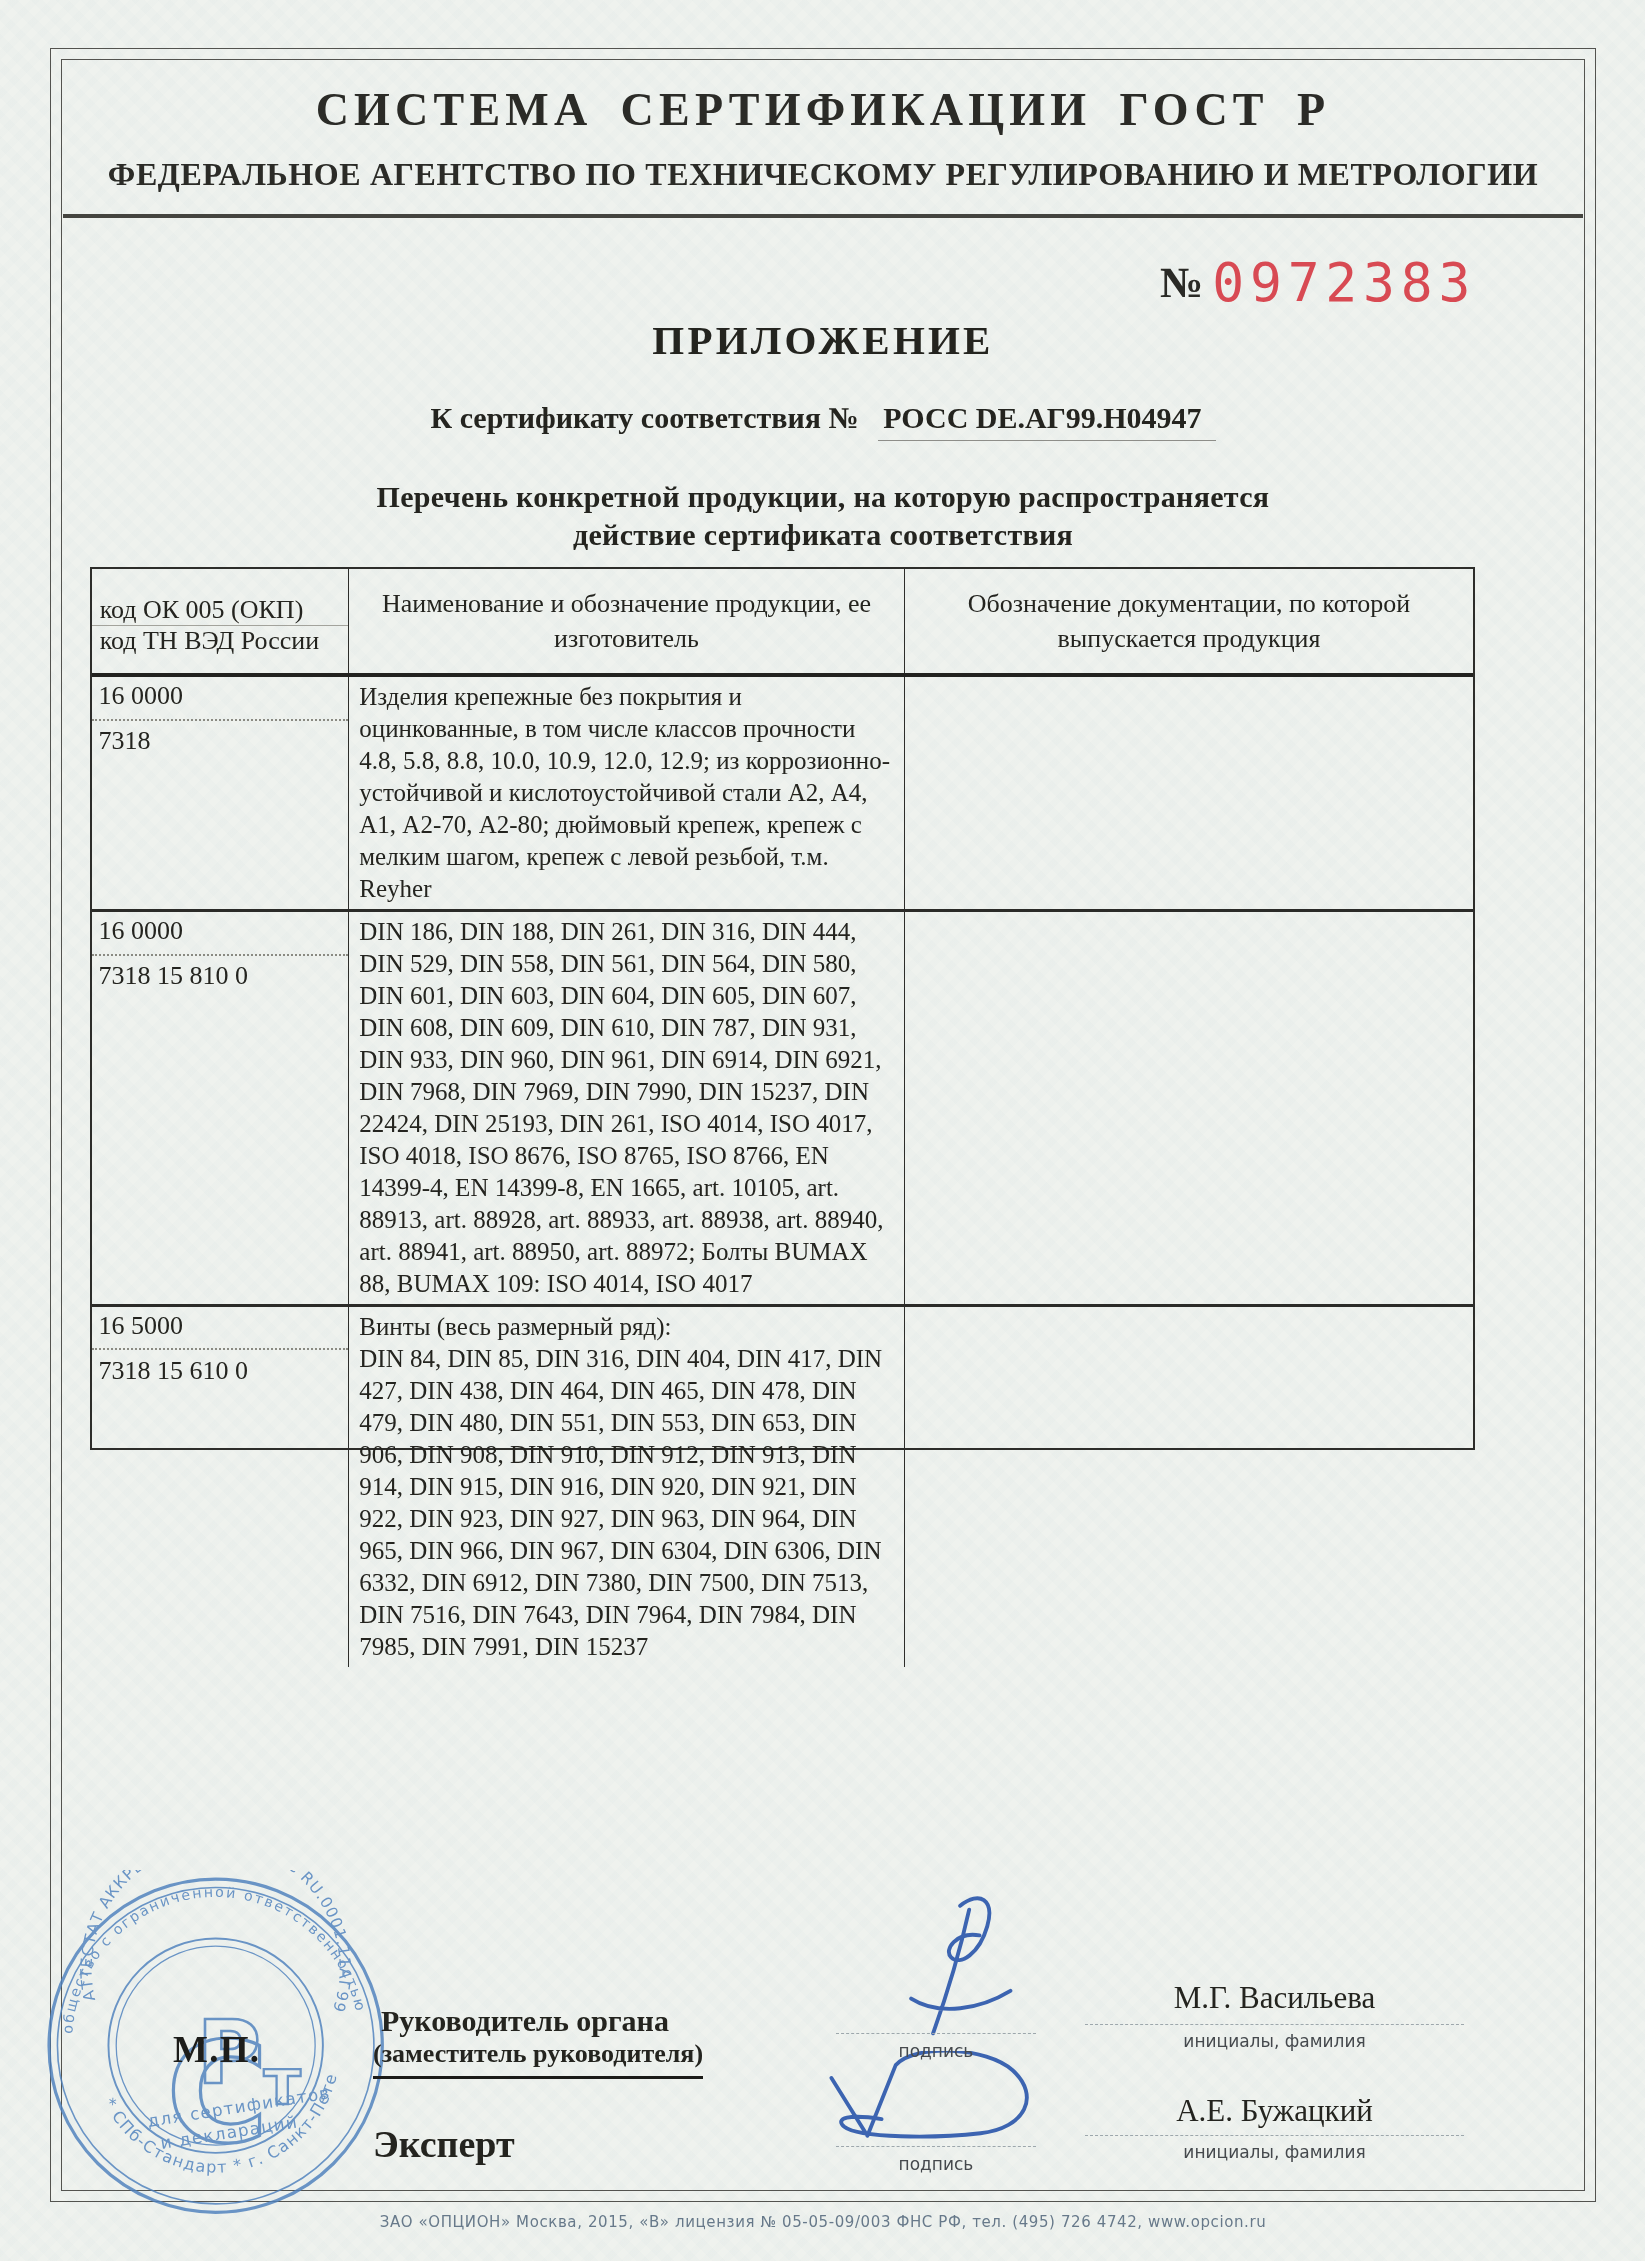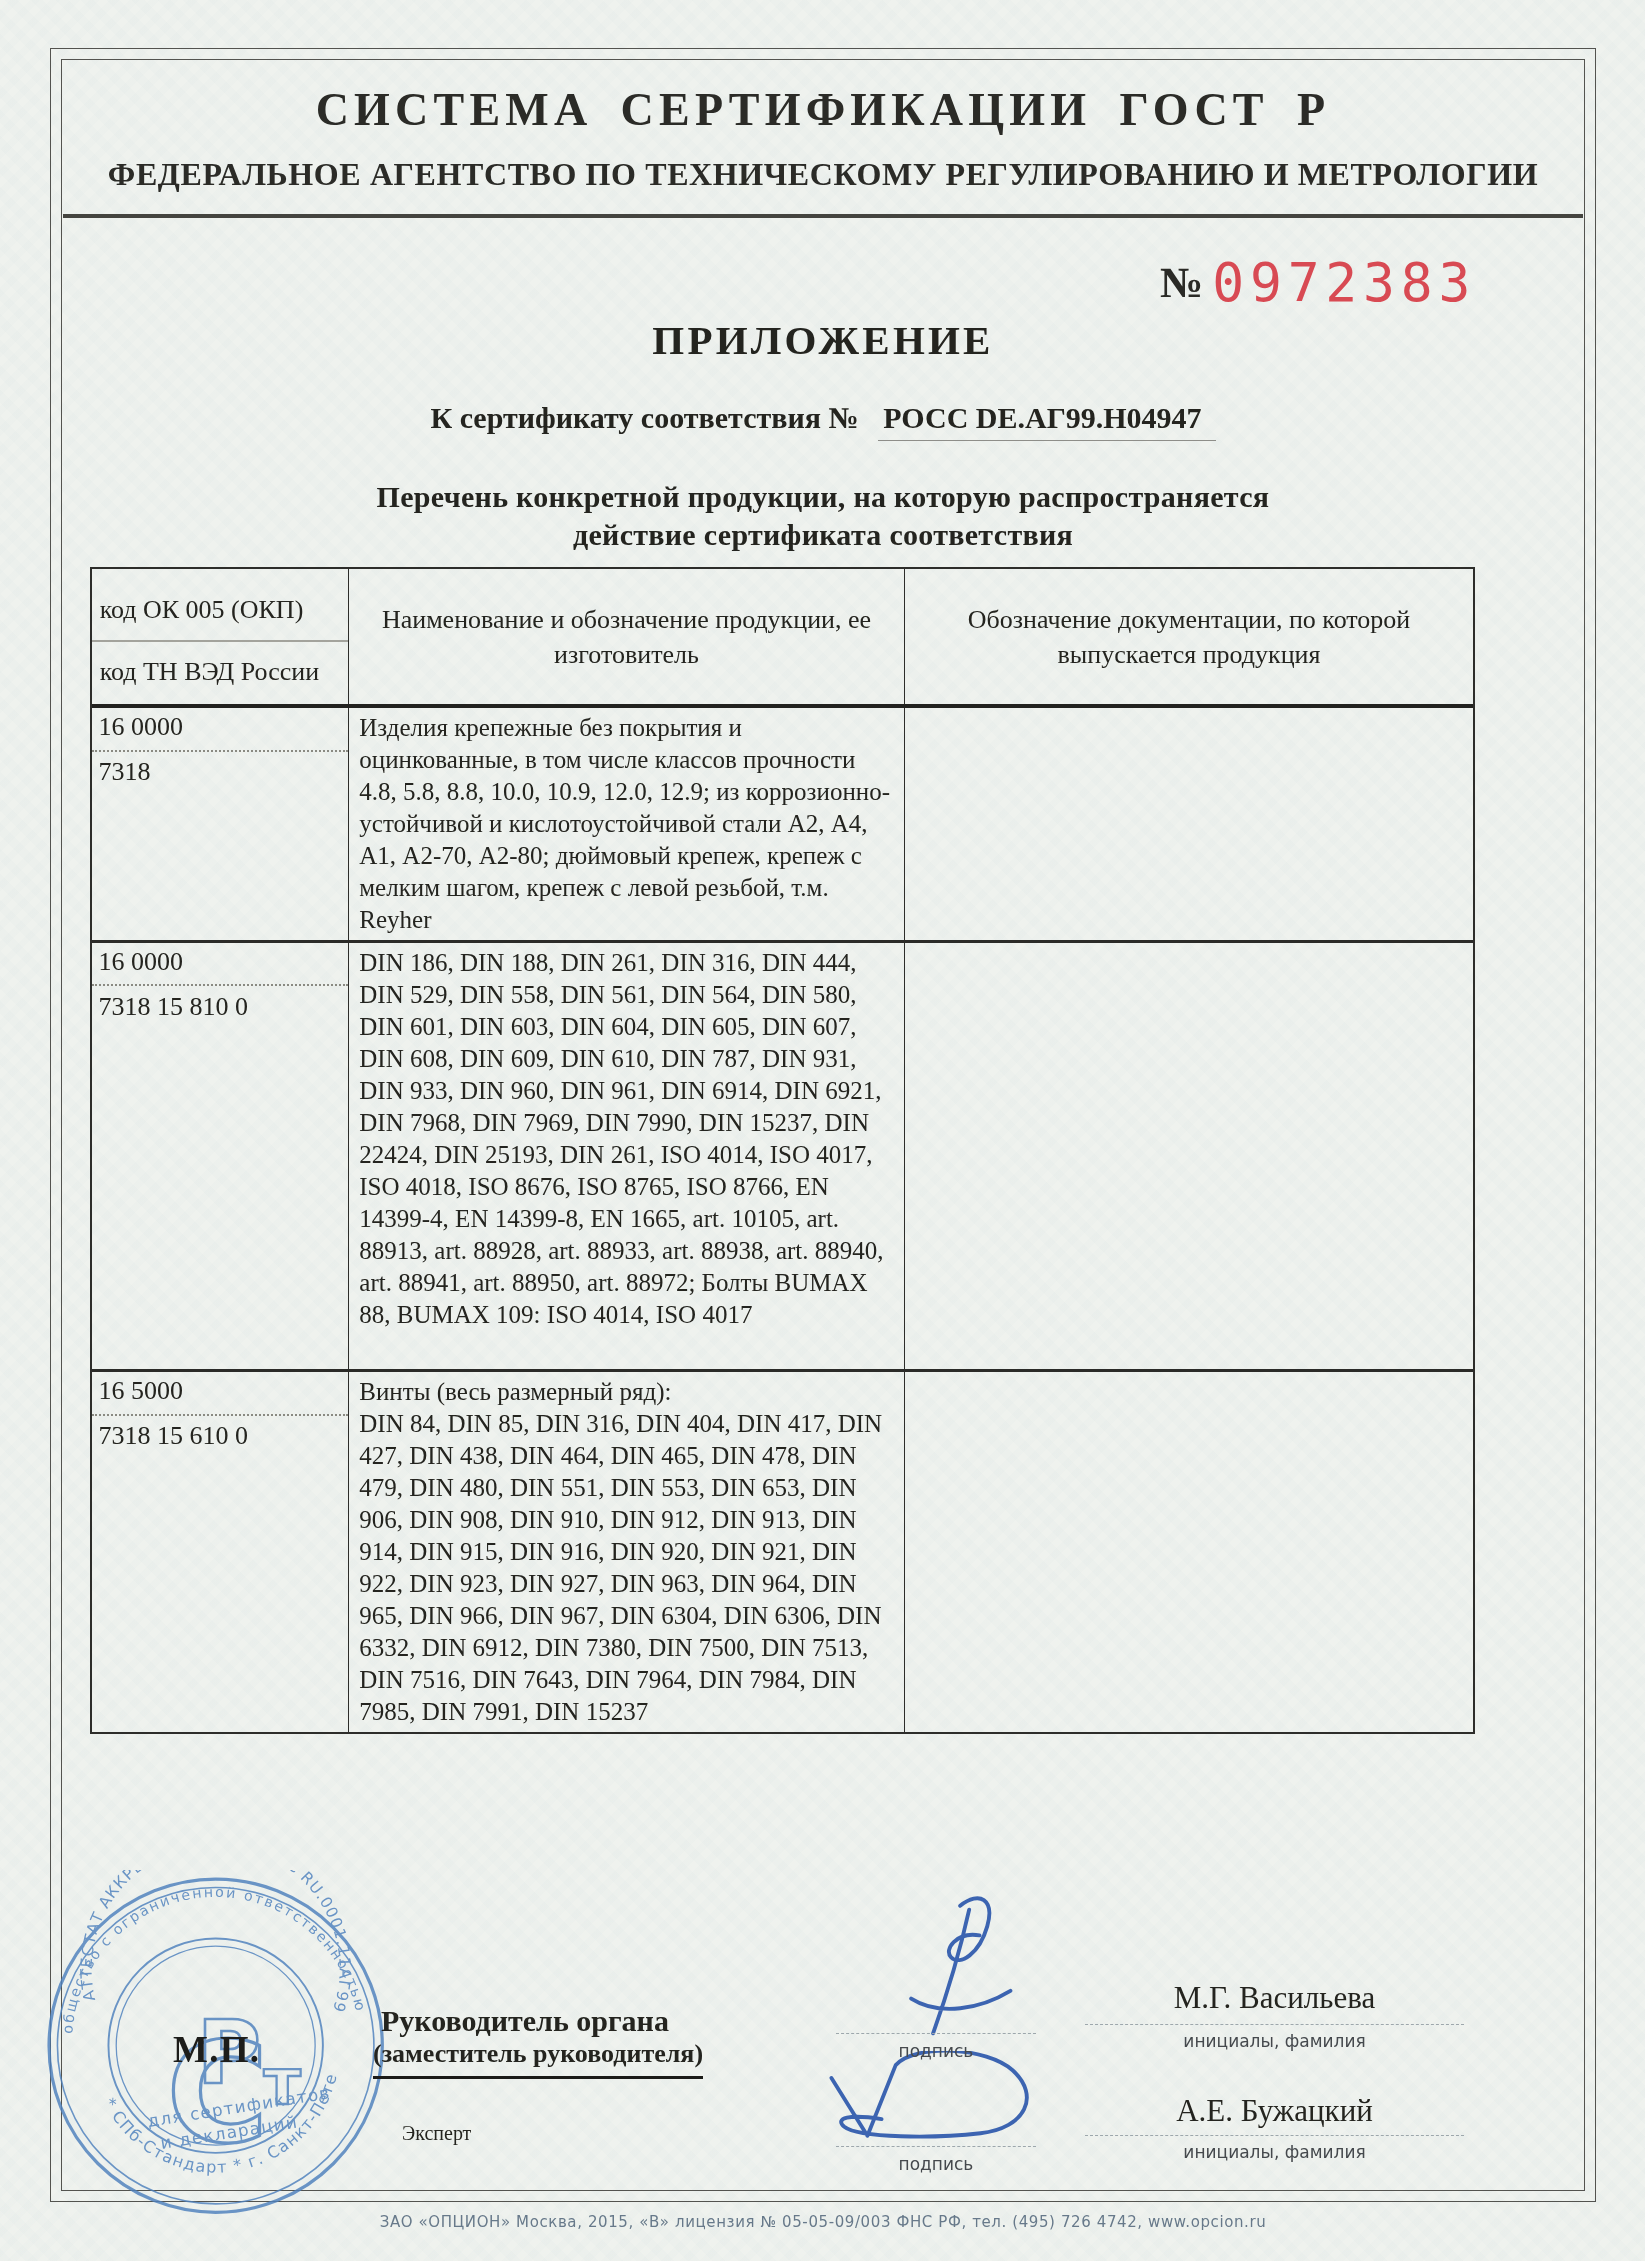--- a/index.html
+++ b/index.html
@@ -23,21 +23,21 @@
   .num-prefix { font-size:43px; font-weight:bold; color:#2a2a26; vertical-align:top; line-height:54px;}
   .num-value { font-family:"DejaVu Sans Mono", monospace; font-size:53px; line-height:54px; letter-spacing:5.8px; color:#d84a53; margin-left:9px; }
 
   .apx-title { top:316px; font-size:41px; font-weight:bold; letter-spacing:3.2px; }
   .cert-line { top:401px; font-size:30px; display:flex; justify-content:center; align-items:baseline; }
   .cert-label { font-weight:bold; }
   .cert-number { font-weight:bold; margin-left:19.4px; padding:0 14px 5.2px 5.2px; border-bottom:1.9px solid #8e8e89; }
   .desc1 { top:480px; font-size:30px; font-weight:bold; letter-spacing:0.3px; }
   .desc2 { top:518px; font-size:30px; font-weight:bold; letter-spacing:0.3px; }
 
-  .doc-table { left:90px; top:567px; width:1385px; height:1167px; border:2.6px solid #2d2d2a;
+  .doc-table { left:90px; top:567px; width:1385px; height:883px; border:2.6px solid #2d2d2a;
     box-sizing:border-box; display:flex; flex-direction:column; }
   .t-head { height:145px; display:flex; border-bottom:4.5px solid #22221f; box-sizing:border-box; }
   .t-row  { display:flex; border-bottom:3.9px solid #2b2b28; box-sizing:border-box; }
   .t-row.r1 { height:240px; }
   .t-row.r2 { height:448px; }
   .t-row.r3 { flex:1; border-bottom:none; }
   .c1 { width:257px; border-right:1.9px solid #2d2d2a; box-sizing:border-box; font-size:26px; padding:3.9px 6.5px; }
   .c2 { width:556px; border-right:1.9px solid #2d2d2a; box-sizing:border-box; font-size:25px; line-height:32px; padding:3.9px 7.7px 3.9px 10.3px; }
   .c3 { flex:1; font-size:25px; }
   .h-c1 { display:flex; flex-direction:column; justify-content:space-between; padding:0; }
@@ -45,21 +45,21 @@
   .h-c1 .lbl-bot { padding:0 0 17px 7.7px; }
   .h-c1 .mid-line { height:1.3px; background:#a3a39c; }
   .h-c2, .h-c3 { display:flex; align-items:center; justify-content:center; text-align:center; padding:0 28px; font-size:26px; line-height:35px; }
   .code-sep { border-top:2.6px dotted #8a8a82; margin:7.7px -6.5px 5.2px -6.5px; height:0; }
 
   .stamp-svg { left:40px; top:1870px; }
   .mp-label { left:173px; top:2028px; font-size:37px; font-weight:600; color:#1d1d1a; letter-spacing:1.3px; }
 
   .role1a { left:381px; top:2004px; font-size:30px; font-weight:bold; }
   .role1b { left:373px; top:2039px; font-size:26px; font-weight:bold; border-bottom:3.9px solid #1b1b18; padding-bottom:6.5px; }
-  .role2  { left:402px; top:2122px; font-size:20px; font-weight:normal; }
+  .role2  { left:373px; top:2122px; font-size:38px; font-weight:bold; }
 
   .dash-line { border-top:1.9px dashed #9da7ac; height:0; }
   .small-cap { font-family:"DejaVu Sans", sans-serif; font-size:17px; color:#45494d; text-align:center; }
 
   .sig-line1 { left:836px; top:2033px; width:200px; }
   .sig-cap1  { left:836px; top:2041px; width:200px; }
   .sig-line2 { left:836px; top:2146px; width:200px; }
   .sig-cap2  { left:836px; top:2154px; width:200px; }
 
   .name1 { left:1084px; top:1980px; width:381px; text-align:center; font-size:31px; }

